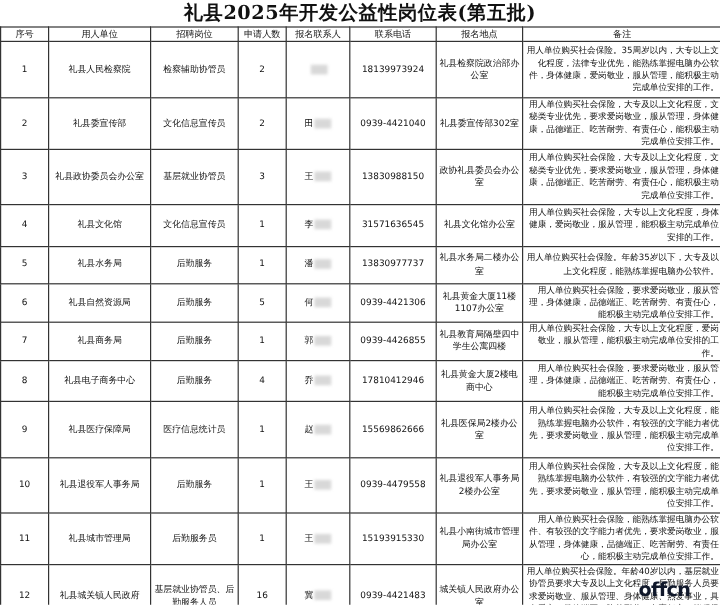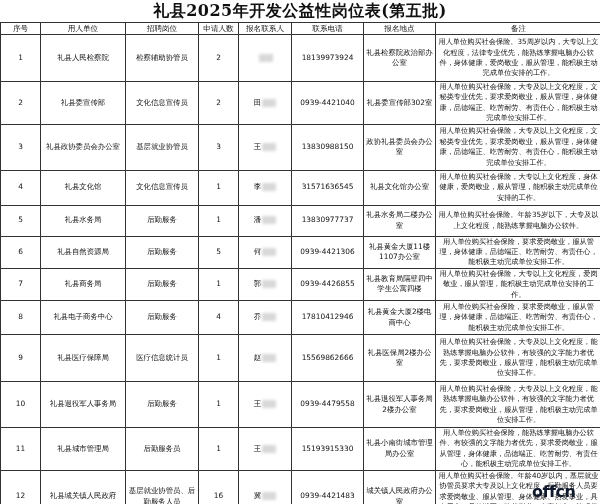--- a/index.html
+++ b/index.html
@@ -5,21 +5,21 @@
   html, body { margin:0; padding:0; background:#ffffff; }
   body { width:600px; height:504px; overflow:hidden; position:relative;
          font-family: "DejaVu Sans", "Liberation Sans", sans-serif; color:#111; }
   .title { position:absolute; left:0; top:0; width:600px; height:22px;
            text-align:center; font-family:"DejaVu Serif","Liberation Serif",serif;
            font-weight:bold; font-size:16px; line-height:22px; letter-spacing:0.5px; }
   table { position:absolute; left:0; top:22px; border-collapse:collapse; table-layout:fixed; width:601px; }
   td, th { border:1px solid #333; padding:0 2px; text-align:center; vertical-align:middle;
            font-size:7.4px; line-height:10.5px; font-weight:normal; overflow:hidden; }
   th { height:11px; font-size:7.6px; line-height:10px;margin-top:13px; }
-  td.remark { text-align:center; font-size:7.2px; line-height:10.4px; padding:0 2px; }
+  td.remark { text-align:right; font-size:7.2px; line-height:10.4px; padding:0 2px; }
   .blur { display:inline-block; }
   .blur .rest { display:inline-block; width:14px; height:8px; background:#d8d8d8;
                 filter:blur(1.5px); vertical-align:middle; margin-left:1px; }
   .watermark { position:absolute; left:532px; top:484px; font-family:"DejaVu Sans",sans-serif;
                font-weight:bold; font-size:16px; color:#0f172a; letter-spacing:-0.5px;
                line-height:16px; }
 </style>
 </head>
 <body>
 

